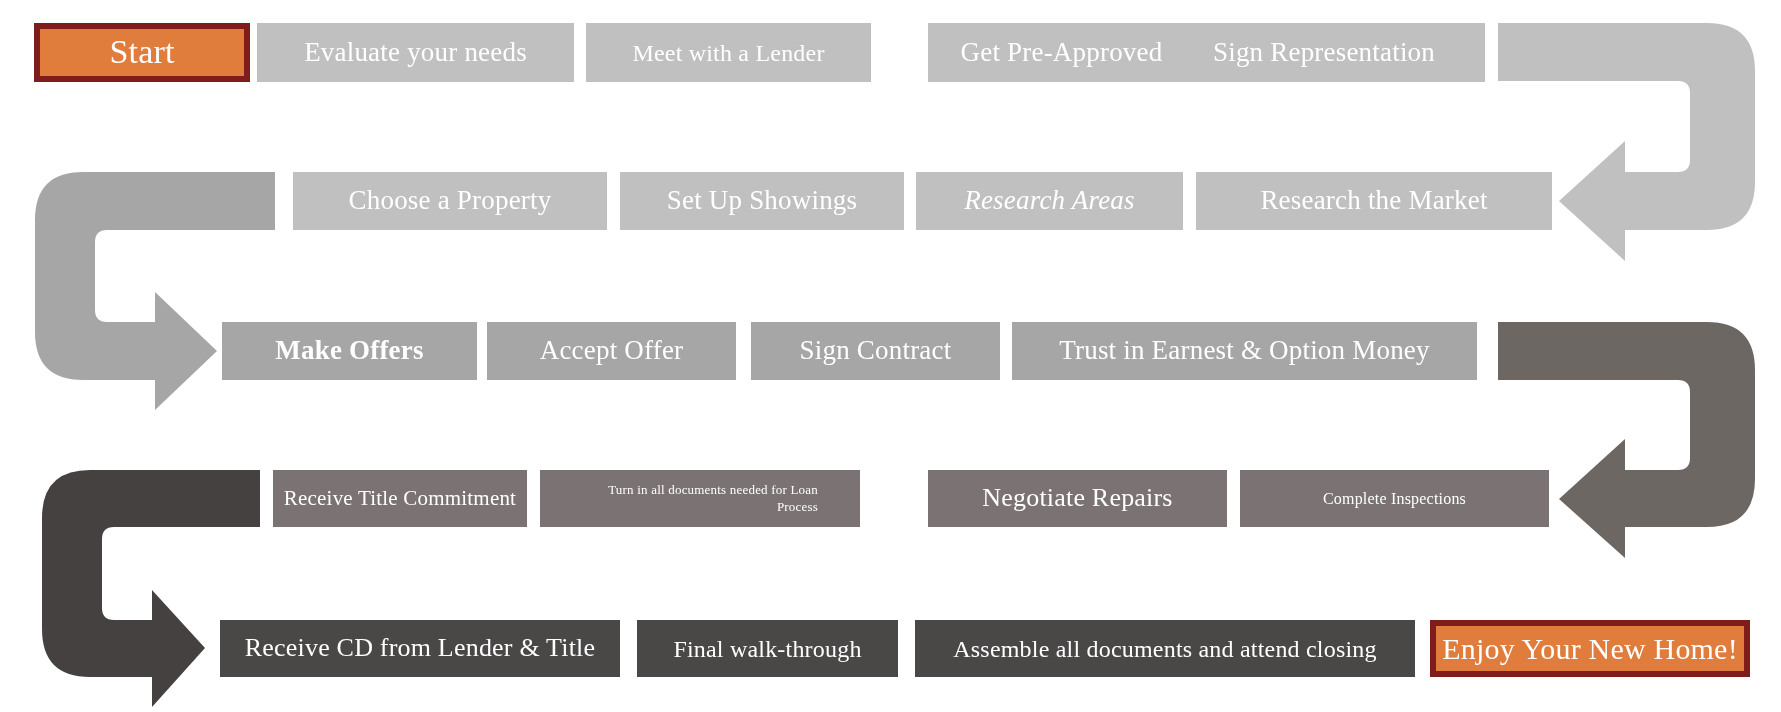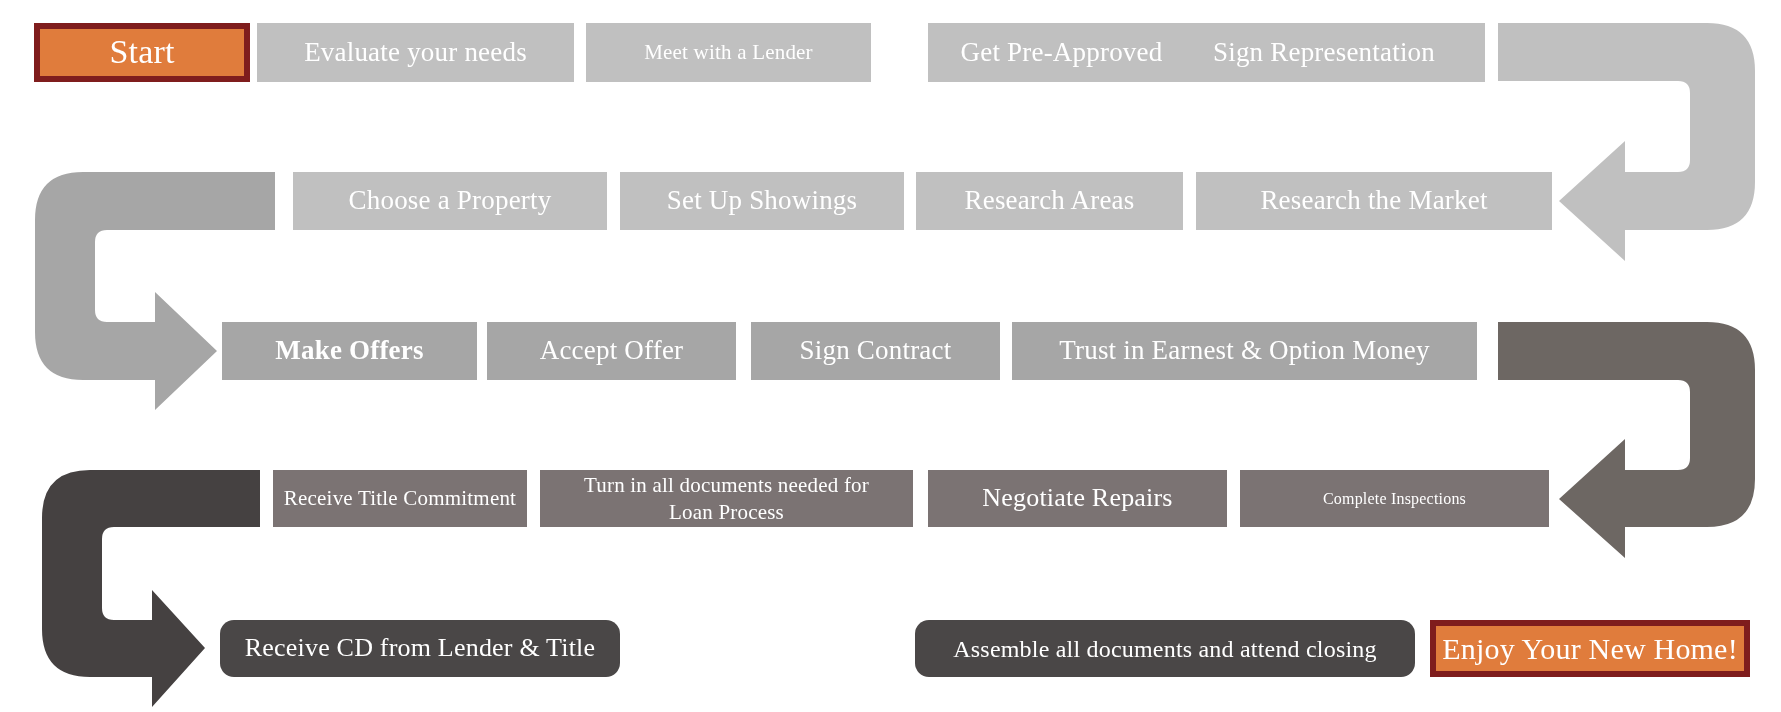--- a/index.html
+++ b/index.html
@@ -19,21 +19,21 @@
     justify-content:center;
     text-align:center;
     color:#ffffff;
     box-sizing:border-box;
     line-height:1.25;
     letter-spacing:0.2px;
   }
   .c-light  { background:#c0c0c0; }
   .c-mid    { background:#a6a6a6; }
   .c-warm   { background:#7b7373; }
-  .c-dark   { background:#4a4747;border-radius:14px; }
+  .c-dark   { background:#4a4747; }
   .c-orange { background:#e07c3c; border:6px solid #7f1d1d; }
 </style>
 </head>
 <body>
 
 <div class="canvas">
 
   <svg class="arrow-layer" viewBox="0 0 1781 712">
     <path d="M 1498 23 L 1707 23 Q 1755 23 1755 71 L 1755 182 Q 1755 230 1707 230
              L 1625 230 L 1625 261 L 1559 201 L 1625 141 L 1625 172 L 1678 172
@@ -44,36 +44,37 @@
     <path d="M 1498 322 L 1707 322 Q 1755 322 1755 370 L 1755 479 Q 1755 527 1707 527
              L 1625 527 L 1625 558 L 1559 499 L 1625 439 L 1625 470 L 1678 470
              Q 1690 470 1690 458 L 1690 392 Q 1690 380 1678 380 L 1498 380 Z" fill="#6d6763"></path>
     <path d="M 260 470 L 90 470 Q 42 470 42 518 L 42 629 Q 42 677 90 677
              L 152 677 L 152 707 L 205 648 L 152 590 L 152 620 L 114 620
              Q 102 620 102 608 L 102 539 Q 102 527 114 527 L 260 527 Z" fill="#454141"></path>
   </svg>
 
   <div class="box c-orange" style="left:34px;top:23px;width:216px;height:59px;font-size:34px;">Start</div>
   <div class="box c-light" style="left:257px;top:23px;width:317px;height:59px;font-size:27px;">Evaluate your needs</div>
-  <div class="box c-light" style="left:586px;top:23px;width:285px;height:59px;font-size:21px;">Meet with a Lender</div>
+  <div class="box c-light" style="left:586px;top:23px;width:285px;height:59px;font-size:24px;">Meet with a Lender</div>
   <div class="box c-light" style="left:928px;top:23px;width:267px;height:59px;font-size:27px;">Get Pre-Approved</div>
   <div class="box c-light" style="left:1163px;top:23px;width:322px;height:59px;font-size:27px;">Sign Representation</div>
 
   <div class="box c-light" style="left:293px;top:172px;width:314px;height:58px;font-size:27px;">Choose a Property</div>
   <div class="box c-light" style="left:620px;top:172px;width:284px;height:58px;font-size:27px;">Set Up Showings</div>
-  <div class="box c-light" style="left:916px;top:172px;width:267px;height:58px;font-size:27px;">Research Areas</div>
+  <div class="box c-light" style="left:916px;top:172px;width:267px;height:58px;font-size:27px;font-style:italic;">Research Areas</div>
   <div class="box c-light" style="left:1196px;top:172px;width:356px;height:58px;font-size:27px;">Research the Market</div>
 
   <div class="box c-mid" style="left:222px;top:322px;width:255px;height:58px;font-size:27px;font-weight:bold;">Make Offers</div>
   <div class="box c-mid" style="left:487px;top:322px;width:249px;height:58px;font-size:27px;">Accept Offer</div>
   <div class="box c-mid" style="left:751px;top:322px;width:249px;height:58px;font-size:27px;">Sign Contract</div>
   <div class="box c-mid" style="left:1012px;top:322px;width:465px;height:58px;font-size:27px;">Trust in Earnest &amp; Option Money</div>
 
   <div class="box c-warm" style="left:273px;top:470px;width:254px;height:57px;font-size:21px;">Receive Title Commitment</div>
-  <div class="box c-warm" style="left:540px;top:470px;width:373px;height:57px;font-size:21px;padding:0 42px;">Turn in all documents needed for Loan Process</div>
+  <div class="box c-warm" style="left:540px;top:470px;width:320px;height:57px;font-size:13px;padding:0 42px;text-align:right;">Turn in all documents needed for Loan Process</div>
   <div class="box c-warm" style="left:928px;top:470px;width:299px;height:57px;font-size:26px;">Negotiate Repairs</div>
   <div class="box c-warm" style="left:1240px;top:470px;width:309px;height:57px;font-size:16px;">Complete Inspections</div>
 
   <div class="box c-dark" style="left:220px;top:620px;width:400px;height:57px;font-size:26px;">Receive CD from Lender &amp; Title</div>
+  <div class="box c-dark" style="left:637px;top:620px;width:261px;height:57px;font-size:24px;">Final walk-through</div>
   <div class="box c-dark" style="left:915px;top:620px;width:500px;height:57px;font-size:24px;">Assemble all documents and attend closing</div>
   <div class="box c-orange" style="left:1430px;top:620px;width:320px;height:57px;font-size:30px;">Enjoy Your New Home!</div>
 
 </div>
 
 </body></html>

